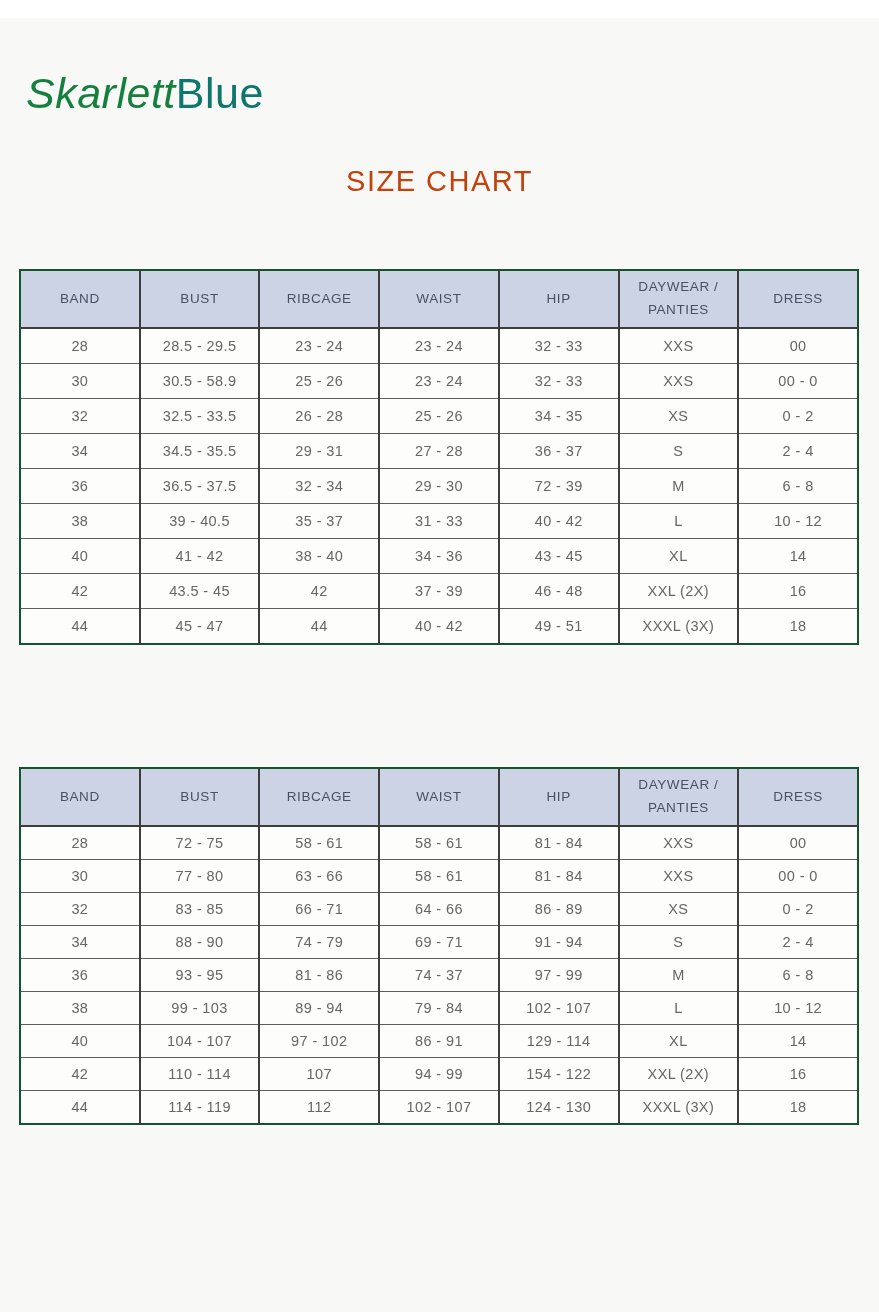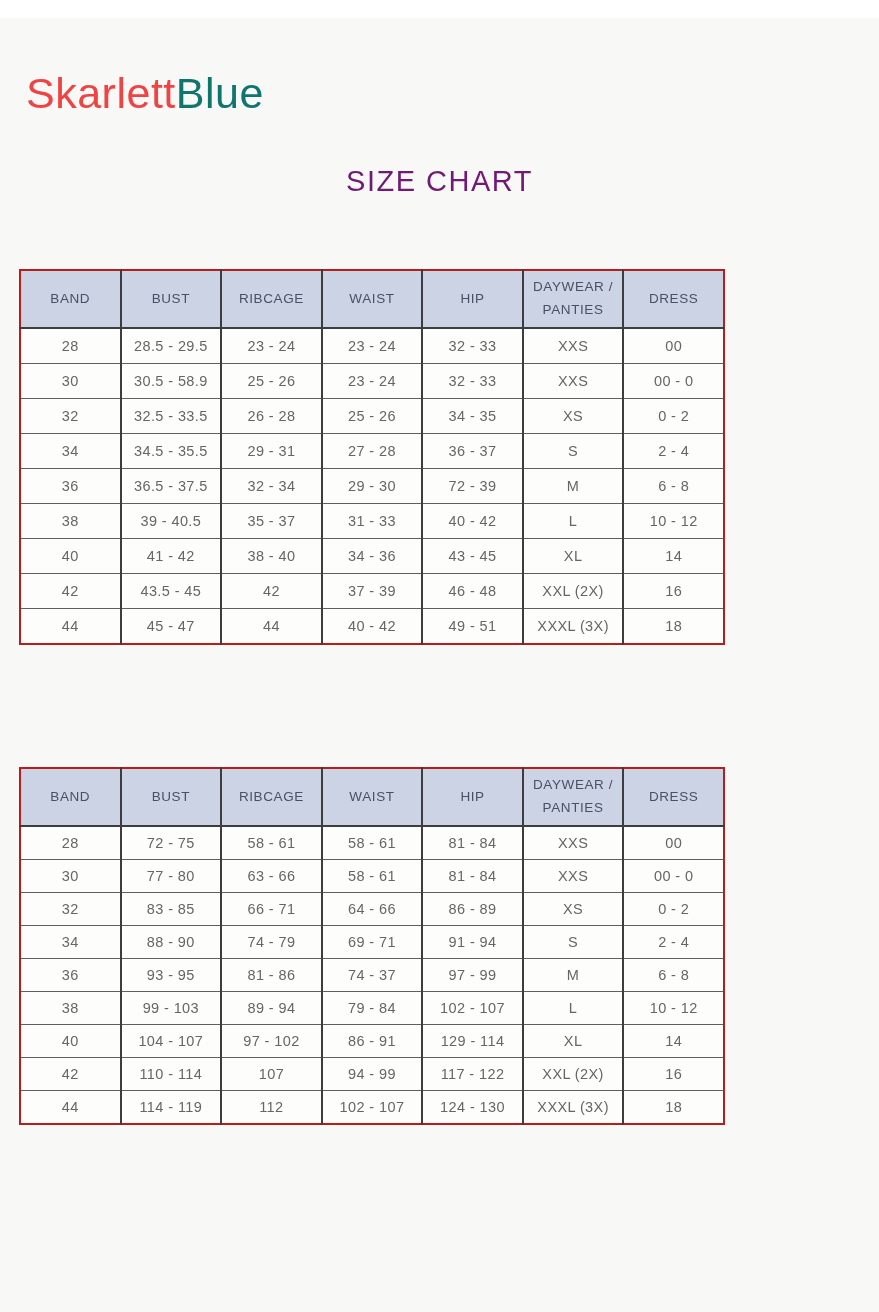--- a/index.html
+++ b/index.html
@@ -17,37 +17,37 @@
     height: 18px;
     background: #ffffff;
   }
   .logo {
     padding: 54px 0 0 26px;
     font-size: 43px;
     letter-spacing: 0.5px;
     line-height: 1;
     font-weight: normal;
   }
-  .logo-primary { color: #ef4444; }
+  .logo-primary { color: #15803d; font-style: italic; }
   .logo-secondary { color: #0f766e; }
   .title {
     margin: 50px 0 0 0;
     text-align: center;
     font-size: 29px;
     font-weight: normal;
-    color: #701a75;
+    color: #c2410c;
     letter-spacing: 1.5px;
   }
   main { padding: 0 19px; }
   table.size-table {
     border-collapse: collapse;
     table-layout: fixed;
-    width: 706px;
+    width: 840px;
     background: #fdfdfc;
-    border: 2px solid #b91c1c;
+    border: 2px solid #14532d;
   }
   table.size-table.first  { margin-top: 71px; }
   table.size-table.second { margin-top: 122px; }
   table.size-table th {
     background: #ccd3e5;
     color: #4a5064;
     font-size: 13.5px;
     font-weight: normal;
     letter-spacing: 0.6px;
     height: 56px;
@@ -258,21 +258,21 @@
             <td>86 - 91</td>
             <td>129 - 114</td>
             <td>XL</td>
             <td>14</td>
           </tr>
           <tr>
             <td>42</td>
             <td>110 - 114</td>
             <td>107</td>
             <td>94 - 99</td>
-            <td>117 - 122</td>
+            <td>154 - 122</td>
             <td>XXL (2X)</td>
             <td>16</td>
           </tr>
           <tr>
             <td>44</td>
             <td>114 - 119</td>
             <td>112</td>
             <td>102 - 107</td>
             <td>124 - 130</td>
             <td>XXXL (3X)</td>

